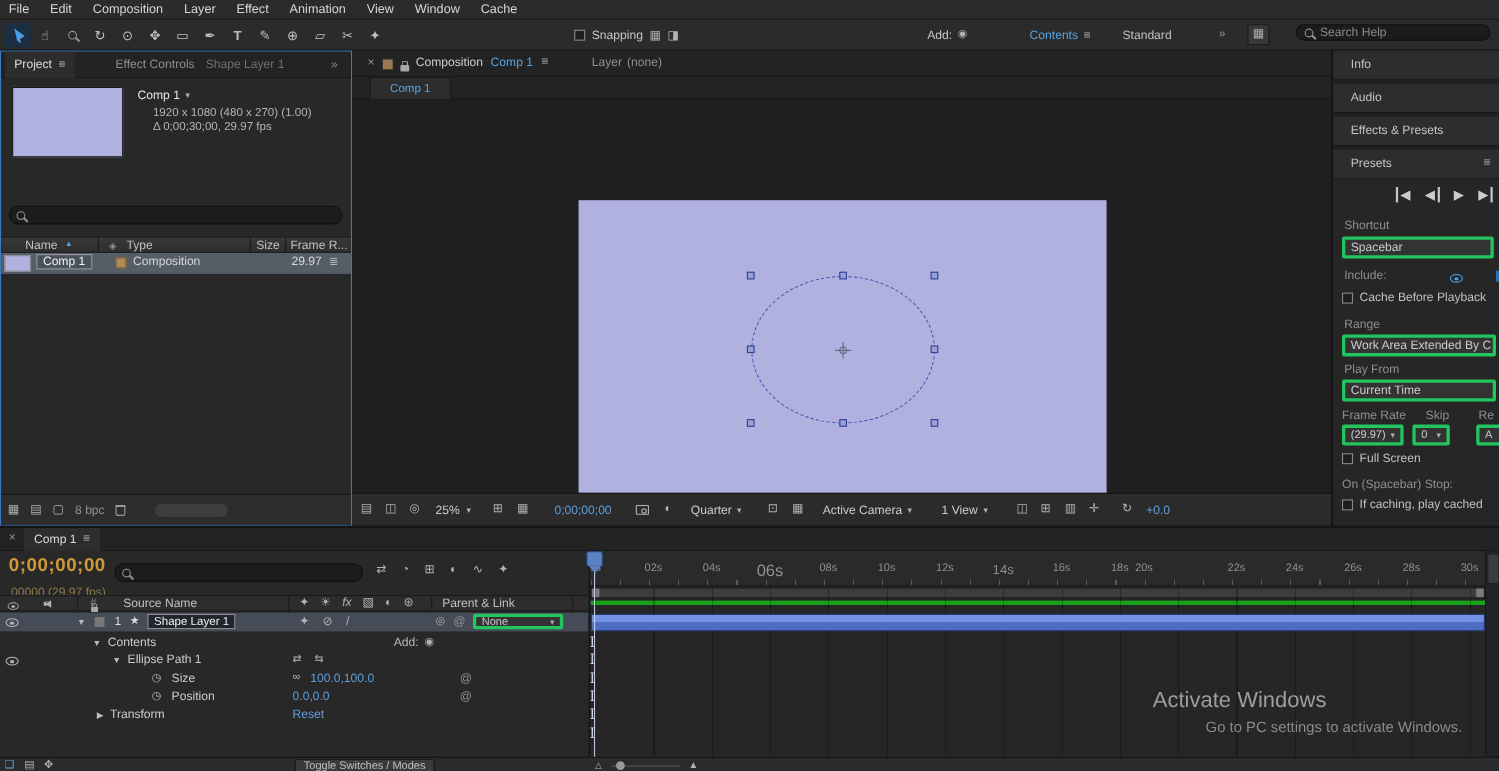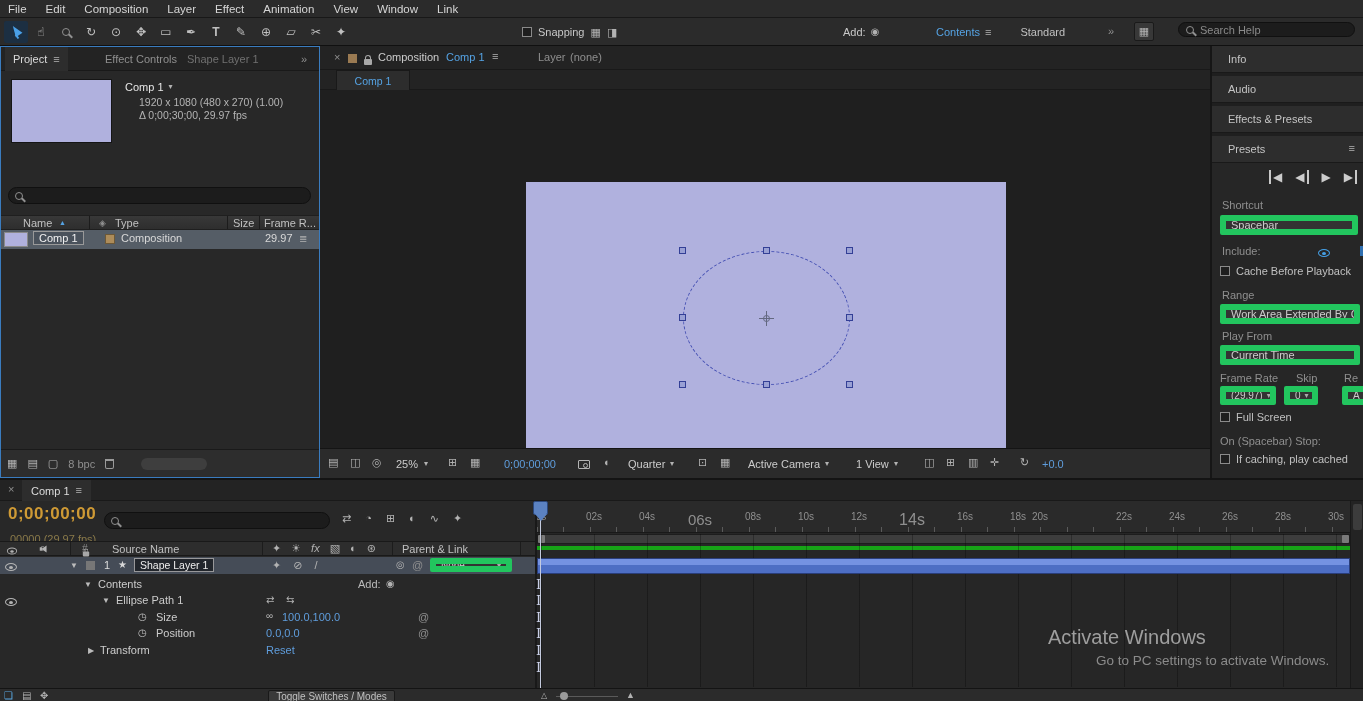--- a/index.html
+++ b/index.html
@@ -10,21 +10,21 @@
 .row{display:flex;align-items:center}
 .dim{color:#8f8f8f}
 .dimmer{color:#707070}
 .blue{color:#55a3e4}
 .val{color:#5f9ddc}
 .amber{color:#cf9a35}
 .ic{display:inline-flex;align-items:center;justify-content:center;color:#b2b2b2;font-size:11px;line-height:1}
 .tool{width:24px;height:22px;display:flex;align-items:center;justify-content:center;color:#c0c0c0;font-size:12px;border-radius:2px}
 .tool.active{background:#1c2f42}
 .well{background:#1c1c1c;border:1px solid #101010;border-radius:9px}
-.ddl{background:#333;border:6px solid #22c55e;border-radius:2px;color:#ccc;display:flex;align-items:center;padding:0 5px;white-space:nowrap;overflow:hidden}
+.ddl{background:#333;border:3px solid #22c55e;border-radius:2px;color:#ccc;display:flex;align-items:center;padding:0 5px;white-space:nowrap;overflow:hidden}
 .caret{margin-left:auto;font-size:8px;color:#aaa;padding-left:4px;flex:none}
 .chk{width:10px;height:10px;border:1px solid #8a8a8a;background:#1e1e1e;display:inline-block;flex:none}
 .hdr{background:#2d2d2d;border-bottom:1px solid #191919}
 .vdiv{position:absolute;width:1px;background:#1c1c1c;top:0;bottom:0}
 .lens{width:8px;height:8px;border:1px solid #909090;border-radius:50%;position:relative;flex:none;display:inline-block}
 .lens::after{content:"";position:absolute;width:5px;height:2px;background:#909090;right:-4px;bottom:-2px;transform:rotate(45deg)}
 .eye{width:12px;height:8px;border:1px solid #b4b4b4;border-radius:50%;position:relative;flex:none;display:inline-block}
 .eye::after{content:"";position:absolute;left:3px;top:1.5px;width:4px;height:3px;border-radius:50%;background:#b4b4b4}
 .eye.bl{border-color:#45a0e6}.eye.bl::after{background:#45a0e6}
 .spk{position:relative;width:10px;height:10px;flex:none;display:inline-block}
@@ -59,21 +59,21 @@
 
   <div class="abs" style="left:0;top:0;width:1363px;height:18px;background:#2b2b2b;border-bottom:1px solid #181818;display:flex;align-items:center;gap:19px;padding-left:8px;font-size:11.5px;color:#d6d6d6">
     <span>File</span>
     <span>Edit</span>
     <span>Composition</span>
     <span>Layer</span>
     <span>Effect</span>
     <span>Animation</span>
     <span>View</span>
     <span>Window</span>
-    <span>Link</span>
+    <span>Cache</span>
   </div>
 
   <div class="abs" style="left:0;top:18px;width:1363px;height:28px;background:#2b2b2b;border-bottom:1px solid #101010">
     <div class="abs row" style="left:4px;top:3px;gap:1px">
       <span class="tool active">
           <span class="selarrow"></span>
         </span>
       <span class="tool">☝</span>
       <span class="tool">
           <span class="lens"></span>
@@ -391,21 +391,21 @@
     <div class="abs" style="left:535px;top:21px;width:2px;height:187px;background:#191919"></div>
 
     <div class="abs" style="left:537px;top:21px;width:813px;height:32px;background:#2a2a2a;border-bottom:1px solid #191919;overflow:hidden">
       <span class="abs dim" style="left:4px;top:10px;font-size:10px;transform:translateX(-50%)">0s</span>
       <span class="abs dim" style="left:57px;top:10px;font-size:10px;transform:translateX(-50%)">02s</span>
       <span class="abs dim" style="left:110px;top:10px;font-size:10px;transform:translateX(-50%)">04s</span>
       <span class="abs dim" style="left:163px;top:10px;font-size:15px;transform:translateX(-50%)">06s</span>
       <span class="abs dim" style="left:216px;top:10px;font-size:10px;transform:translateX(-50%)">08s</span>
       <span class="abs dim" style="left:269px;top:10px;font-size:10px;transform:translateX(-50%)">10s</span>
       <span class="abs dim" style="left:322px;top:10px;font-size:10px;transform:translateX(-50%)">12s</span>
-      <span class="abs dim" style="left:375px;top:10px;font-size:16px;transform:translateX(-50%)">14s</span>
+      <span class="abs dim" style="left:375px;top:10px;font-size:12px;transform:translateX(-50%)">14s</span>
       <span class="abs dim" style="left:428px;top:10px;font-size:10px;transform:translateX(-50%)">16s</span>
       <span class="abs dim" style="left:481px;top:10px;font-size:10px;transform:translateX(-50%)">18s</span>
       <span class="abs dim" style="left:503px;top:10px;font-size:10px;transform:translateX(-50%)">20s</span>
       <span class="abs dim" style="left:587px;top:10px;font-size:10px;transform:translateX(-50%)">22s</span>
       <span class="abs dim" style="left:640px;top:10px;font-size:10px;transform:translateX(-50%)">24s</span>
       <span class="abs dim" style="left:693px;top:10px;font-size:10px;transform:translateX(-50%)">26s</span>
       <span class="abs dim" style="left:746px;top:10px;font-size:10px;transform:translateX(-50%)">28s</span>
       <span class="abs dim" style="left:799px;top:10px;font-size:10px;transform:translateX(-50%)">30s</span>
       <div class="abs tickstrip" style="left:0;bottom:0;width:813px;height:5px"></div>
     </div>

